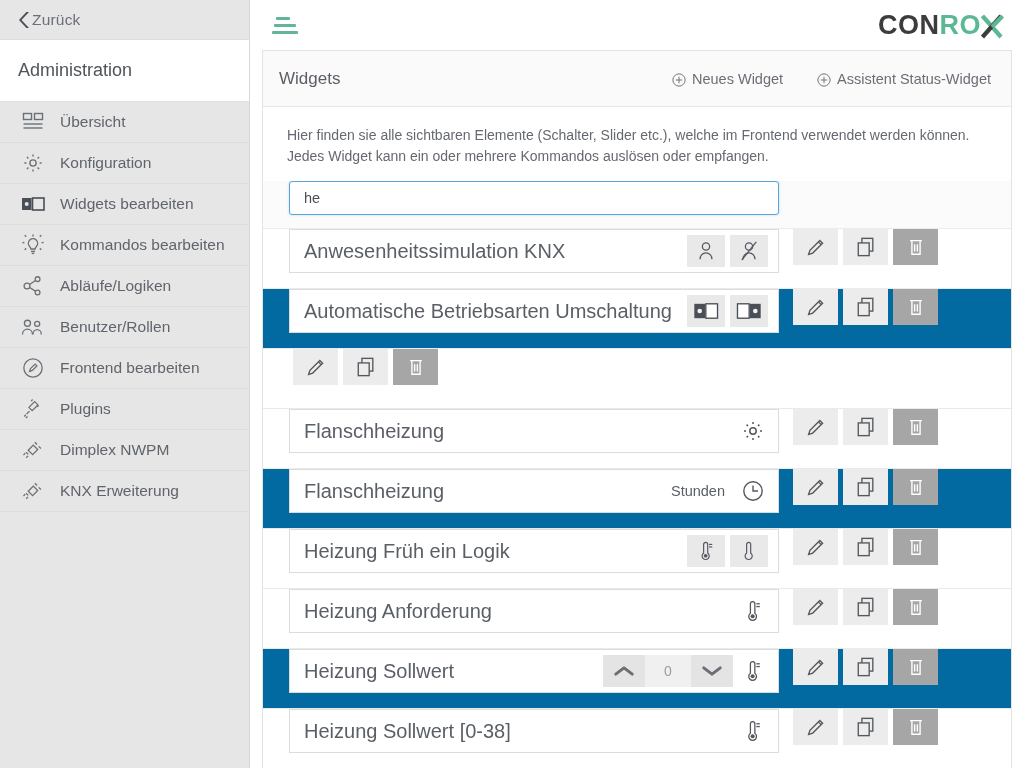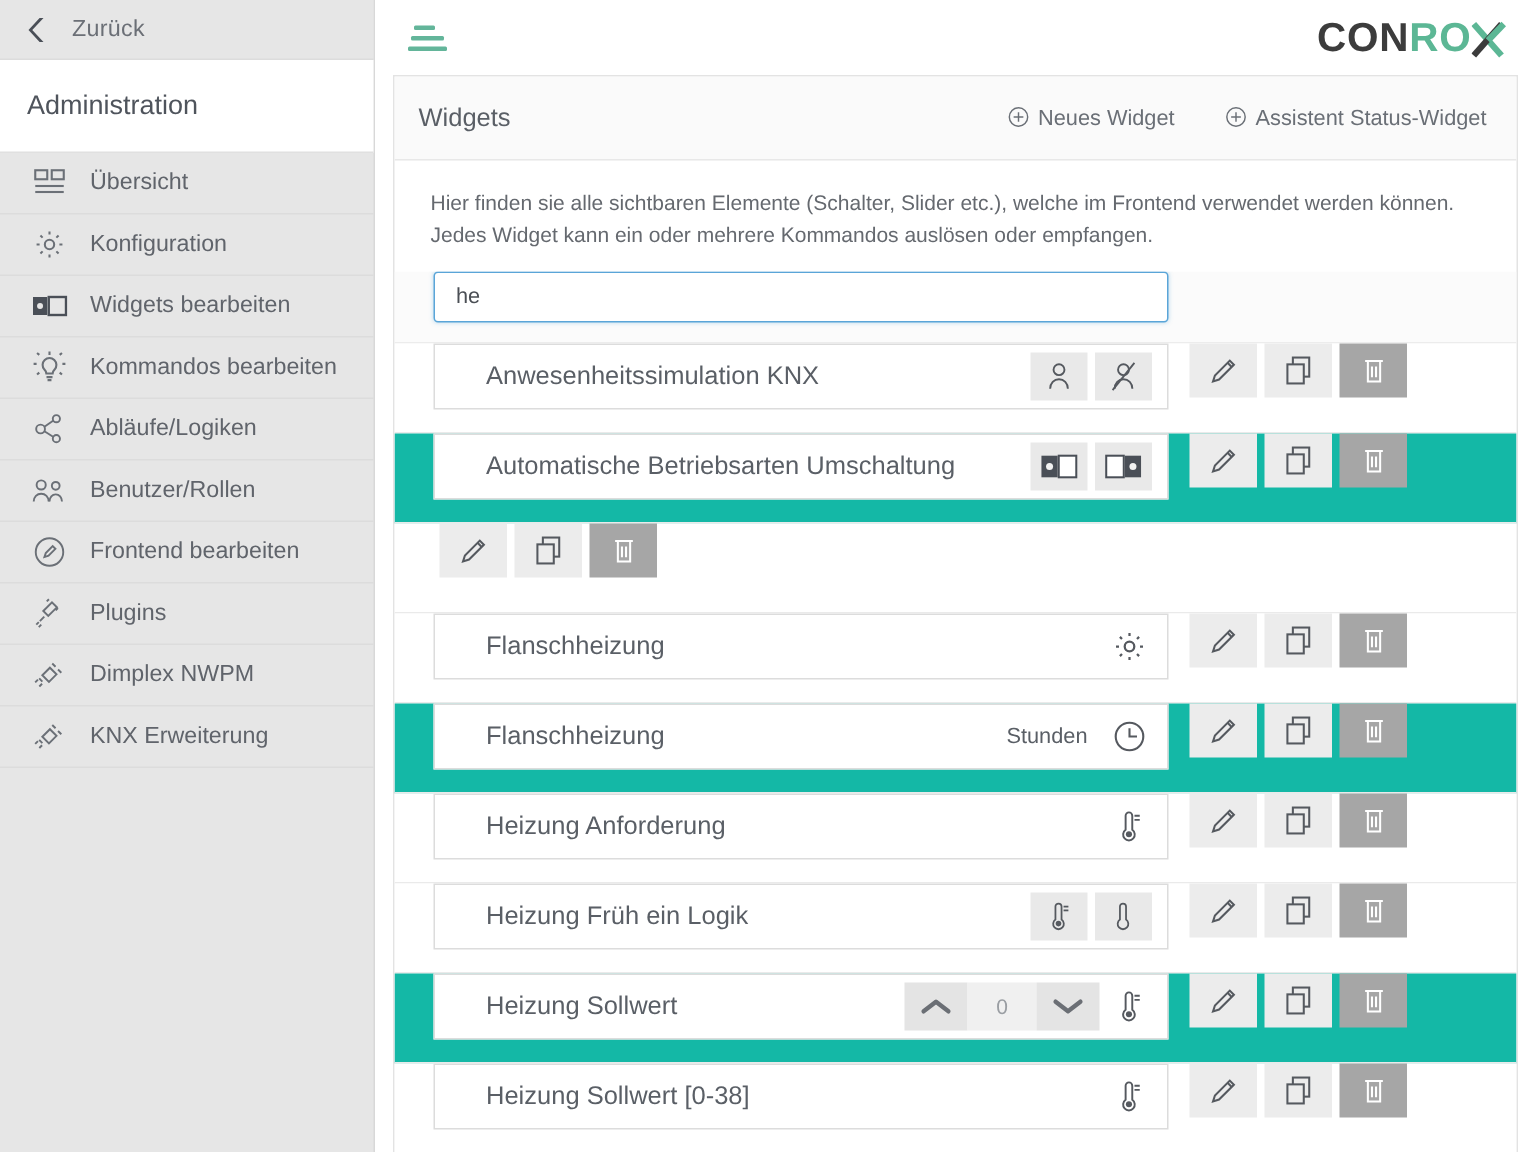--- a/index.html
+++ b/index.html
@@ -14,21 +14,21 @@
   
   .sidebar {
     width: 250px; height: 768px;
     background: #e6e6e6;
     flex: 0 0 250px;
     display: flex; flex-direction: column;
     border-right: 1px solid #d8d8d8;
   }
   .back-bar {
     height: 40px; display: flex; align-items: center;
-    padding-left: 18px; gap: 16px;
+    padding-left: 18px; gap: 0;
     background: #e6e6e6;
     border-bottom: 1px solid #dcdcdc;
     cursor: pointer;
   }
   .back-chevron { width: 14px; height: 18px; position: relative; flex: 0 0 14px; }
   .back-chevron svg { display: block; }
   .back-label { font-size: 15.5px; color: #6b6f76; letter-spacing: .2px; }
 
   .admin-title {
     background: #ffffff;
@@ -89,39 +89,39 @@
   }
   .page-head {
     height: 56px; flex: 0 0 56px;
     background: #fafafa;
     border-bottom: 1px solid #e8e8e8;
     display: flex; align-items: center; justify-content: space-between;
     padding: 0 20px 0 16px;
   }
   .page-title { font-size: 17px; color: #5a5f66; }
   .head-actions { display: flex; align-items: center; gap: 34px; }
-  .head-btn { display: flex; align-items: flex-start; gap: 6px; font-size: 14.5px; color: #6a6f76; cursor: pointer; white-space: nowrap; }
+  .head-btn { display: flex; align-items: flex-end; gap: 6px; font-size: 14.5px; color: #6a6f76; cursor: pointer; white-space: nowrap; }
   .plus-circ { width: 14px; height: 14px; flex: 0 0 14px; }
 
   .intro {
     padding: 18px 22px 14px 24px;
     font-size: 14px; line-height: 21px; color: #65696f;
     max-width: 760px;
   }
 
   .list-wrap { flex: 1 1 auto; overflow: hidden; position: relative; }
 
   .row {
     height: 60px;
     display: flex; align-items: flex-start;
     padding: 0 0 0 16px;
     border-bottom: 1px solid #eaeaea;
     background: #ffffff;
   }
-  .row.alt { background: #14b8a6; }
+  .row.alt { background: #0369a1; }
   .row.search-row { height: 48px; border-bottom: 1px solid #ececec; background:#fbfbfb; }
 
   .rowbox {
     width: 490px; flex: 0 0 490px;
     height: 44px;
     border: 1px solid #dcdcdc;
     background: #ffffff;
     display: flex; align-items: center;
     padding: 0 10px 0 14px;
     margin-left: 10px;
@@ -132,22 +132,22 @@
     border-radius: 3px;
     box-shadow: 0 0 3px rgba(90,165,216,.35);
   }
   .search-input {
     border: none; outline: none; width: 100%;
     font-family: "Liberation Sans", sans-serif;
     font-size: 14.5px; color: #4b4f55; background: transparent;
   }
   .row-name {
     flex: 1 1 auto;
-    font-size: 17px; color: #5a5f66;
-    white-space: nowrap; overflow: hidden; text-overflow: ellipsis; margin-left: 20px;
+    font-size: 20px; color: #5a5f66;
+    white-space: nowrap; overflow: hidden; text-overflow: ellipsis;
   }
   .row-preview { display: flex; align-items: center; gap: 5px; flex: 0 0 auto; }
   .pv-tile {
     width: 38px; height: 32px;
     background: #e9e9e9;
     display: flex; align-items: center; justify-content: center;
     color: #55595f;
   }
   .pv-bare { width: 30px; height: 32px; display: flex; align-items: center; justify-content: center; color: #55595f; background: transparent; }
   .pv-text { font-size: 14.5px; color: #5a5f66; margin-right: 8px; }
@@ -548,69 +548,69 @@
               <svg width="20" height="22" viewBox="0 0 22 24" fill="none" stroke="#ffffff" stroke-width="1.5">
                   <path d="M4.5 5h13M6.5 5v15h9V5"></path>
                   <path d="M9.5 9v8M12.5 9v8"></path>
                 </svg>
             </div>
           </div>
         </div>
 
         <div class="row">
           <div class="rowbox">
+            <div class="row-name">Heizung Früh ein Logik</div>
+            <div class="row-preview">
+              <div class="pv-tile">
+                <svg width="20" height="22" viewBox="0 0 22 26" fill="none" stroke="#55595f" stroke-width="1.4">
+                  <path d="M8.2 15.4V5.2a2.4 2.4 0 0 1 4.8 0v10.2a4.2 4.2 0 1 1-4.8 0z"></path>
+                  <circle cx="10.6" cy="18.6" r="2.2" fill="#55595f" stroke="none"></circle>
+                  <line x1="14.6" y1="5.2" x2="18.4" y2="5.2"></line>
+                    <line x1="14.6" y1="8.2" x2="18.4" y2="8.2"></line>
+                </svg>
+              </div>
+              <div class="pv-tile">
+                <svg width="20" height="22" viewBox="0 0 22 26" fill="none" stroke="#55595f" stroke-width="1.4">
+                  <path d="M8.2 15.4V5.2a2.4 2.4 0 0 1 4.8 0v10.2a4.2 4.2 0 1 1-4.8 0z"></path>
+                </svg>
+              </div>
+            </div>
+          </div>
+          <div class="row-actions">
+            <div class="act">
+              <svg width="22" height="22" viewBox="0 0 24 24" fill="none" stroke="#55595f" stroke-width="1.5">
+                  <path d="M4 20l1.4-4.4L16.2 4.8l3 3L8.4 18.6z"></path>
+                  <path d="M14.6 6.4l3 3"></path>
+                </svg>
+            </div>
+            <div class="act">
+              <svg width="20" height="22" viewBox="0 0 22 24" fill="none" stroke="#55595f" stroke-width="1.5">
+                  <rect x="6.5" y="2.5" width="12" height="14"></rect>
+                  <rect x="2.5" y="7.5" width="12" height="14" fill="#ececec"></rect>
+                </svg>
+            </div>
+            <div class="act danger">
+              <svg width="20" height="22" viewBox="0 0 22 24" fill="none" stroke="#ffffff" stroke-width="1.5">
+                  <path d="M4.5 5h13M6.5 5v15h9V5"></path>
+                  <path d="M9.5 9v8M12.5 9v8"></path>
+                </svg>
+            </div>
+          </div>
+        </div>
+
+        <div class="row">
+          <div class="rowbox">
             <div class="row-name">Heizung Anforderung</div>
             <div class="row-preview">
               <div class="pv-bare">
                 <svg width="22" height="24" viewBox="0 0 22 26" fill="none" stroke="#55595f" stroke-width="1.4">
                   <path d="M8.2 15.4V5.2a2.4 2.4 0 0 1 4.8 0v10.2a4.2 4.2 0 1 1-4.8 0z"></path>
                   <circle cx="10.6" cy="18.6" r="2.2" fill="#55595f" stroke="none"></circle>
                   <line x1="14.6" y1="5.2" x2="18.4" y2="5.2"></line>
                     <line x1="14.6" y1="8.2" x2="18.4" y2="8.2"></line>
-                </svg>
-              </div>
-            </div>
-          </div>
-          <div class="row-actions">
-            <div class="act">
-              <svg width="22" height="22" viewBox="0 0 24 24" fill="none" stroke="#55595f" stroke-width="1.5">
-                  <path d="M4 20l1.4-4.4L16.2 4.8l3 3L8.4 18.6z"></path>
-                  <path d="M14.6 6.4l3 3"></path>
-                </svg>
-            </div>
-            <div class="act">
-              <svg width="20" height="22" viewBox="0 0 22 24" fill="none" stroke="#55595f" stroke-width="1.5">
-                  <rect x="6.5" y="2.5" width="12" height="14"></rect>
-                  <rect x="2.5" y="7.5" width="12" height="14" fill="#ececec"></rect>
-                </svg>
-            </div>
-            <div class="act danger">
-              <svg width="20" height="22" viewBox="0 0 22 24" fill="none" stroke="#ffffff" stroke-width="1.5">
-                  <path d="M4.5 5h13M6.5 5v15h9V5"></path>
-                  <path d="M9.5 9v8M12.5 9v8"></path>
-                </svg>
-            </div>
-          </div>
-        </div>
-
-        <div class="row">
-          <div class="rowbox">
-            <div class="row-name">Heizung Früh ein Logik</div>
-            <div class="row-preview">
-              <div class="pv-tile">
-                <svg width="20" height="22" viewBox="0 0 22 26" fill="none" stroke="#55595f" stroke-width="1.4">
-                  <path d="M8.2 15.4V5.2a2.4 2.4 0 0 1 4.8 0v10.2a4.2 4.2 0 1 1-4.8 0z"></path>
-                  <circle cx="10.6" cy="18.6" r="2.2" fill="#55595f" stroke="none"></circle>
-                  <line x1="14.6" y1="5.2" x2="18.4" y2="5.2"></line>
-                    <line x1="14.6" y1="8.2" x2="18.4" y2="8.2"></line>
-                </svg>
-              </div>
-              <div class="pv-tile">
-                <svg width="20" height="22" viewBox="0 0 22 26" fill="none" stroke="#55595f" stroke-width="1.4">
-                  <path d="M8.2 15.4V5.2a2.4 2.4 0 0 1 4.8 0v10.2a4.2 4.2 0 1 1-4.8 0z"></path>
                 </svg>
               </div>
             </div>
           </div>
           <div class="row-actions">
             <div class="act">
               <svg width="22" height="22" viewBox="0 0 24 24" fill="none" stroke="#55595f" stroke-width="1.5">
                   <path d="M4 20l1.4-4.4L16.2 4.8l3 3L8.4 18.6z"></path>
                   <path d="M14.6 6.4l3 3"></path>
                 </svg>

